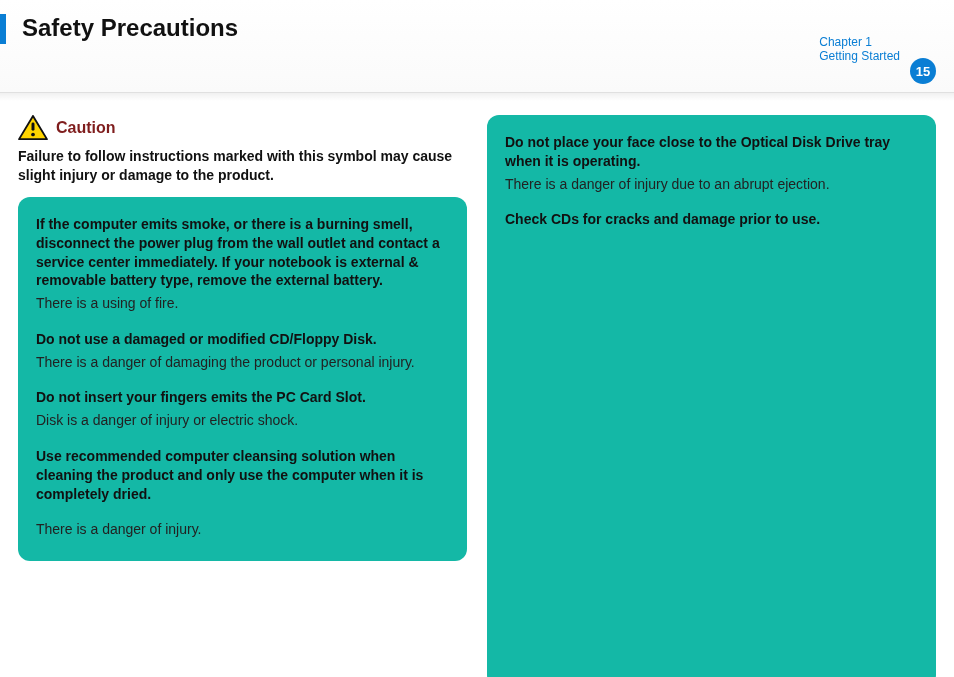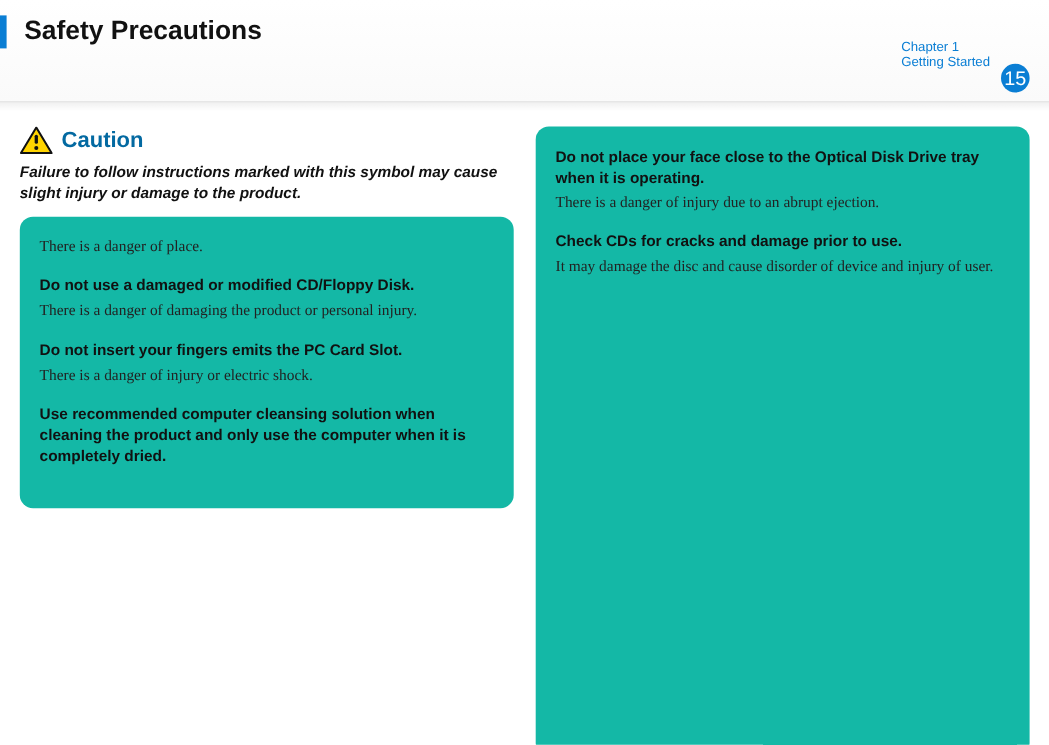--- a/index.html
+++ b/index.html
@@ -3,32 +3,32 @@
 <meta charset="utf-8">
 <style>
   * { box-sizing: border-box; margin: 0; padding: 0; }
   html, body { width: 954px; height: 677px; font-family: "Myriad Pro", "Segoe UI", Arial, sans-serif; background: #fff; color: #1a1a1a; }
   .page { width: 954px; height: 677px; position: relative; }
   .header { display: flex; align-items: flex-start; padding: 14px 18px 8px 18px; border-bottom: 1px solid #e0e0e0; background: linear-gradient(#fff, #fafafa); }
   .header-accent { position: absolute; left: 0; top: 14px; width: 6px; height: 30px; background: #0a7ed4; }
   .header-title { font-size: 24px; font-weight: 700; color: #111; margin-left: 4px; }
   .header-right { margin-left: auto; display: flex; align-items: center; gap: 10px; }
   .chapter-block { color: #0a7ed4; font-size: 12px; font-weight: 400; line-height: 1.2; }
-  .page-badge { width: 26px; height: 26px; border-radius: 50%; background: #0a7ed4; color: #fff; font-size: 18px; font-weight: 400; display: flex; align-items: center; justify-content: center; margin-top: 44px; }
+  .page-badge { width: 26px; height: 26px; border-radius: 50%; background: #0a7ed4; color: #fff; font-size: 13px; font-weight: 700; display: flex; align-items: center; justify-content: center; margin-top: 44px; }
   .shadow-bar { height: 8px; background: linear-gradient(to bottom, rgba(0,0,0,0.06), rgba(0,0,0,0)); }
   .content { display: flex; gap: 20px; padding: 14px 18px 18px 18px; }
   .col { width: 452px; }
   .caution-row { display: flex; align-items: center; gap: 8px; margin-bottom: 6px; }
-  .caution-label { color: #0369a1; font-size: 20px; font-weight: 700; }
-  .caution-desc { font-size: 14px; font-weight: 700; color: #111; line-height: 1.35; margin-bottom: 12px; font-style: italic; }
+  .caution-label { color: #7f1d1d; font-size: 16px; font-weight: 700; }
+  .caution-desc { font-size: 14px; font-weight: 700; color: #111; line-height: 1.35; margin-bottom: 12px; }
   .panel { background: #14b8a6; border-radius: 12px; padding: 18px 18px 22px 18px; }
   .panel .item { margin-bottom: 16px; }
   .panel .item:last-child { margin-bottom: 0; }
   .item-head { font-size: 14px; font-weight: 700; color: #111; line-height: 1.35; margin-bottom: 4px; }
-  .item-body { font-size: 14px; color: #222; line-height: 1.4; font-family: Liberation Serif, serif; }
+  .item-body { font-size: 14px; color: #222; line-height: 1.4; }
   .col-right .panel { min-height: 572px; }
   svg.warning { width: 30px; height: 26px; flex: 0 0 auto; }
 </style>
 </head>
 <body>
 
 <div class="page">
   <div class="header-accent"></div>
   <div class="header">
     <div class="header-title">Safety Precautions</div>
@@ -51,44 +51,45 @@
           <polygon points="16,1 31,26 1,26" fill="#ffd400" stroke="#111" stroke-width="2" stroke-linejoin="round"></polygon>
           <rect x="14.4" y="8" width="3.2" height="9" rx="1.6" fill="#111"></rect>
           <circle cx="16" cy="21" r="2" fill="#111"></circle>
         </svg>
         <div class="caution-label">Caution</div>
       </div>
       <div class="caution-desc">Failure to follow instructions marked with this symbol may cause slight injury or damage to the product.</div>
 
       <div class="panel">
         <div class="item">
-          <div class="item-body">There is a danger of place.</div>
+          <div class="item-head">If the computer emits smoke, or there is a burning smell, disconnect the power plug from the wall outlet and contact a service center immediately. If your notebook is external &amp; removable battery type, remove the external battery.</div>
+          <div class="item-body">There is a using of fire.</div>
         </div>
         <div class="item">
           <div class="item-head">Do not use a damaged or modified CD/Floppy Disk.</div>
           <div class="item-body">There is a danger of damaging the product or personal injury.</div>
         </div>
         <div class="item">
           <div class="item-head">Do not insert your fingers emits the PC Card Slot.</div>
-          <div class="item-body">There is a danger of injury or electric shock.</div>
+          <div class="item-body">Disk is a danger of injury or electric shock.</div>
         </div>
         <div class="item">
           <div class="item-head">Use recommended computer cleansing solution when cleaning the product and only use the computer when it is completely dried.</div>
         </div>
         <div class="item">
+          <div class="item-body">There is a danger of injury.</div>
         </div>
       </div>
     </div>
 
     <div class="col col-right">
       <div class="panel">
         <div class="item">
           <div class="item-head">Do not place your face close to the Optical Disk Drive tray when it is operating.</div>
           <div class="item-body">There is a danger of injury due to an abrupt ejection.</div>
         </div>
         <div class="item">
           <div class="item-head">Check CDs for cracks and damage prior to use.</div>
-          <div class="item-body">It may damage the disc and cause disorder of device and injury of user.</div>
         </div>
       </div>
     </div>
   </div>
 </div>
 
 </body></html>

